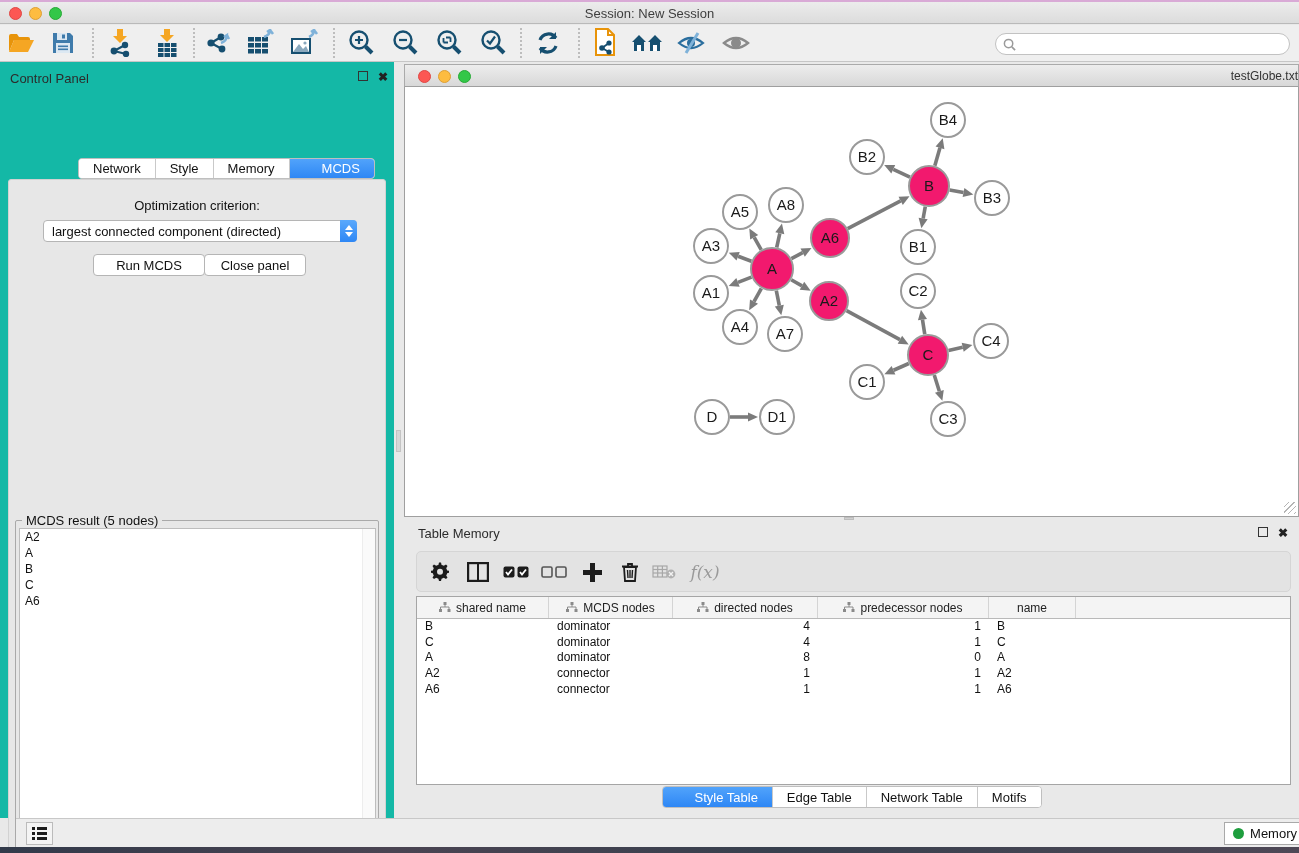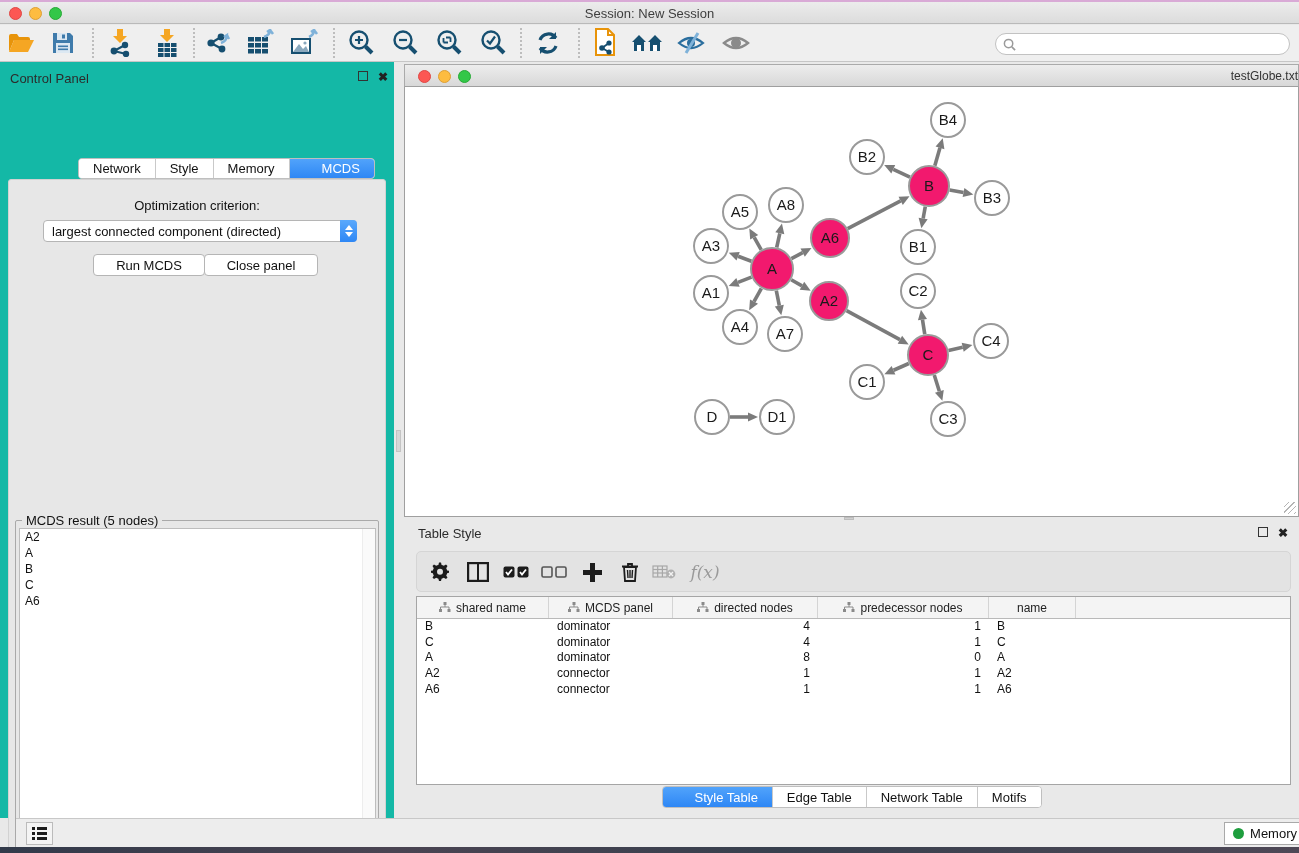--- a/index.html
+++ b/index.html
@@ -34,21 +34,21 @@
   .seg.active { background:linear-gradient(#51a3fb,#2e87f5); color:#fff;padding-left:32px; }
   .cp-content { position:absolute; left:8px; top:117px; width:378px; height:689px; background:#e7e7e7; border:1px solid #d2d2d2; border-radius:3px; }
   .opt-label { position:absolute; left:0; right:0; top:18px; text-align:center; font-size:13px; color:#111; }
   .criterion { position:absolute; left:34px; top:40px; width:314px; height:22px; background:#fff; border:1px solid #b5b5b5; border-radius:4px; display:flex; align-items:center; }
   .criterion .val { flex:1; font-size:13px; padding-left:8px; color:#111; white-space:nowrap; overflow:hidden; }
   .criterion .stepper { width:17px; height:22px; margin:-1px -1px -1px 0; background:linear-gradient(#5aa9fc,#2e87f5); border-radius:0 4px 4px 0; position:relative; }
   .stepper:before { content:""; position:absolute; left:5px; top:5px; border-left:4px solid transparent; border-right:4px solid transparent; border-bottom:5px solid #fff; }
   .stepper:after { content:""; position:absolute; left:5px; bottom:5px; border-left:4px solid transparent; border-right:4px solid transparent; border-top:5px solid #fff; }
   .cp-btn { position:absolute; top:74px; height:22px; background:#fff; border:1px solid #b5b5b5; border-radius:4px; font-size:13px; color:#111; display:flex; align-items:center; justify-content:center; }
   .btn-run { left:84px; width:112px; }
-  .btn-close { left:195px; width:114px; }
+  .btn-close { left:195px; width:102px; }
   .result-group { position:absolute; left:6px; top:340px; width:364px; height:340px; border:1px solid #a9a9a9; border-radius:2px; }
   .result-title { position:absolute; left:6px; top:-8px; background:#e7e7e7; padding:0 4px; font-size:13px; color:#111; }
   .result-list { position:absolute; left:3px; top:7px; width:357px; height:329px; background:#fff; border:1px solid #bdbdbd; overflow:hidden; }
   .result-scroll { position:absolute; right:0; top:0; width:13px; height:100%; background:#fafafa; border-left:1px solid #ededed; }
   .result-item { font-size:12px; color:#111; padding:1.5px 0 1.5px 5px; line-height:13px; }
 
   
   .v-divider { position:absolute; left:394px; top:62px; width:10px; height:756px; background:#e9e9e9; }
   .v-divider .grip { position:absolute; left:2px; top:368px; width:5px; height:22px; background:#d7d7d7; border:1px solid #c4c4c4; }
 
@@ -385,21 +385,21 @@
           <text x="307" y="335" text-anchor="middle" font-size="15" fill="#1A1A1A">D</text>
           <circle cx="372" cy="330" r="17" fill="#FFFFFF" stroke="#9A9A9A" stroke-width="2"></circle>
           <text x="372" y="335" text-anchor="middle" font-size="15" fill="#1A1A1A">D1</text>
         </svg>
       <div class="resize-grip"></div>
     </div>
   </div>
   <div class="h-divider-grip"></div>
 
   <div class="table-panel">
-    <div class="tp-header panel-title">Table Style</div>
+    <div class="tp-header panel-title">Table Memory</div>
     <div class="panel-float" style="left:852px; top:6px"><span class="float-box"></span></div>
     <div class="panel-close" style="left:872px; top:6px"><b>✖</b></div>
 
     <div class="tp-toolbar">
       <div class="tp-icon" style="left:8px">
         <svg width="20" height="20" viewBox="0 0 20 20">
             <path fill="#1c1c1c" d="M10 1 L12 1 L12.6 3.4 A7 7 0 0 1 14.8 4.3 L17 3 L18.5 4.5 L17.2 6.7 A7 7 0 0 1 18.1 8.9 L20 9.3 L20 11.3 L18.1 11.7 A7 7 0 0 1 17.2 13.9 L18.5 16 L17 17.5 L14.8 16.3 A7 7 0 0 1 12.6 17.2 L12 19.5 L10 19.5 L9.4 17.2 A7 7 0 0 1 7.2 16.3 L5 17.5 L3.5 16 L4.8 13.9 A7 7 0 0 1 3.9 11.7 L2 11.3 L2 9.3 L3.9 8.9 A7 7 0 0 1 4.8 6.7 L3.5 4.5 L5 3 L7.2 4.3 A7 7 0 0 1 9.4 3.4 Z" transform="translate(-1,-0.5)"></path>
             <circle cx="10" cy="9.8" r="3" fill="#e3e3e3"></circle>
           </svg>
       </div>
@@ -464,21 +464,21 @@
             </svg>
             <span>shared name</span>
           </div>
           <div class="dt-hcell" style="width: 124px;">
             <svg width="12" height="11" viewBox="0 0 12 11">
               <rect x="4.5" y="0" width="3" height="3" fill="#8a8a8a"></rect>
               <rect x="0" y="7" width="3" height="3" fill="#8a8a8a"></rect>
               <rect x="8.5" y="7" width="3" height="3" fill="#8a8a8a"></rect>
               <path d="M6 3 L6 5 M1.5 7 L1.5 5 L10 5 L10 7" stroke="#8a8a8a" fill="none" stroke-width="1"></path>
             </svg>
-            <span>MCDS panel</span>
+            <span>MCDS nodes</span>
           </div>
           <div class="dt-hcell" style="width: 145px;">
             <svg width="12" height="11" viewBox="0 0 12 11">
               <rect x="4.5" y="0" width="3" height="3" fill="#8a8a8a"></rect>
               <rect x="0" y="7" width="3" height="3" fill="#8a8a8a"></rect>
               <rect x="8.5" y="7" width="3" height="3" fill="#8a8a8a"></rect>
               <path d="M6 3 L6 5 M1.5 7 L1.5 5 L10 5 L10 7" stroke="#8a8a8a" fill="none" stroke-width="1"></path>
             </svg>
             <span>directed nodes</span>
           </div>

